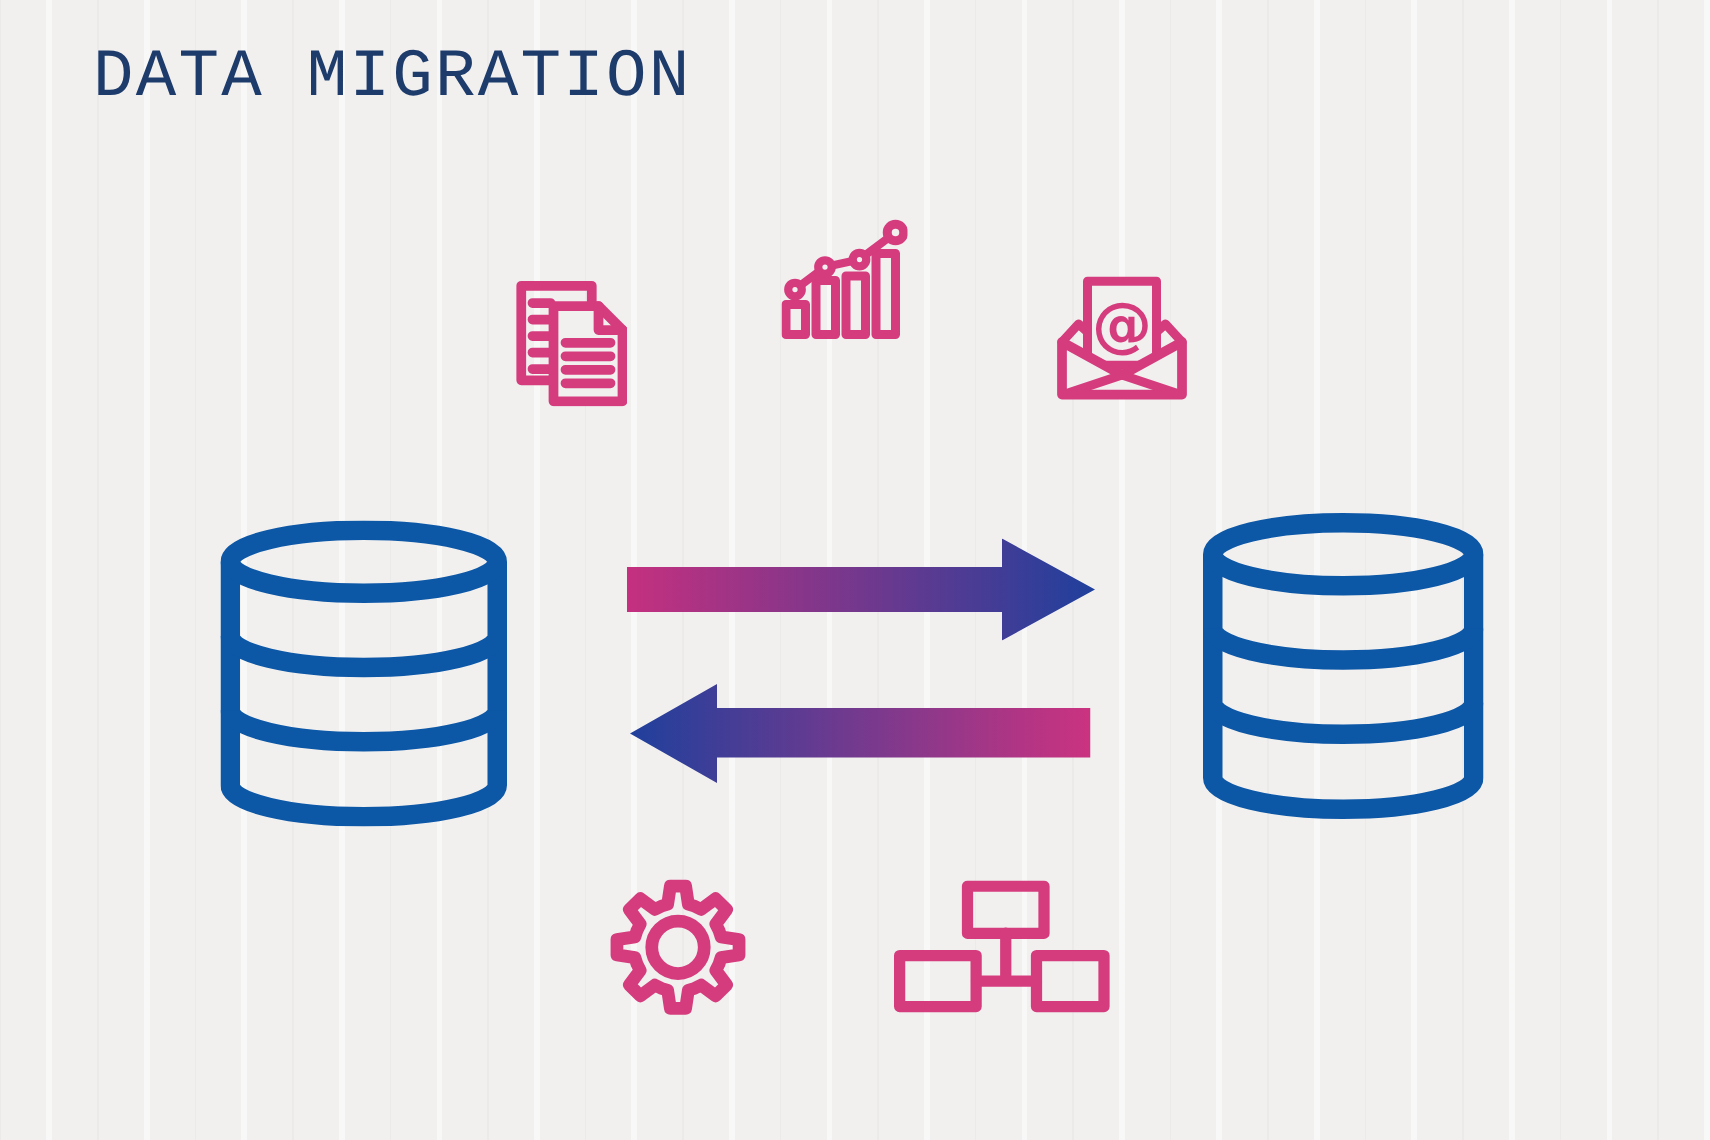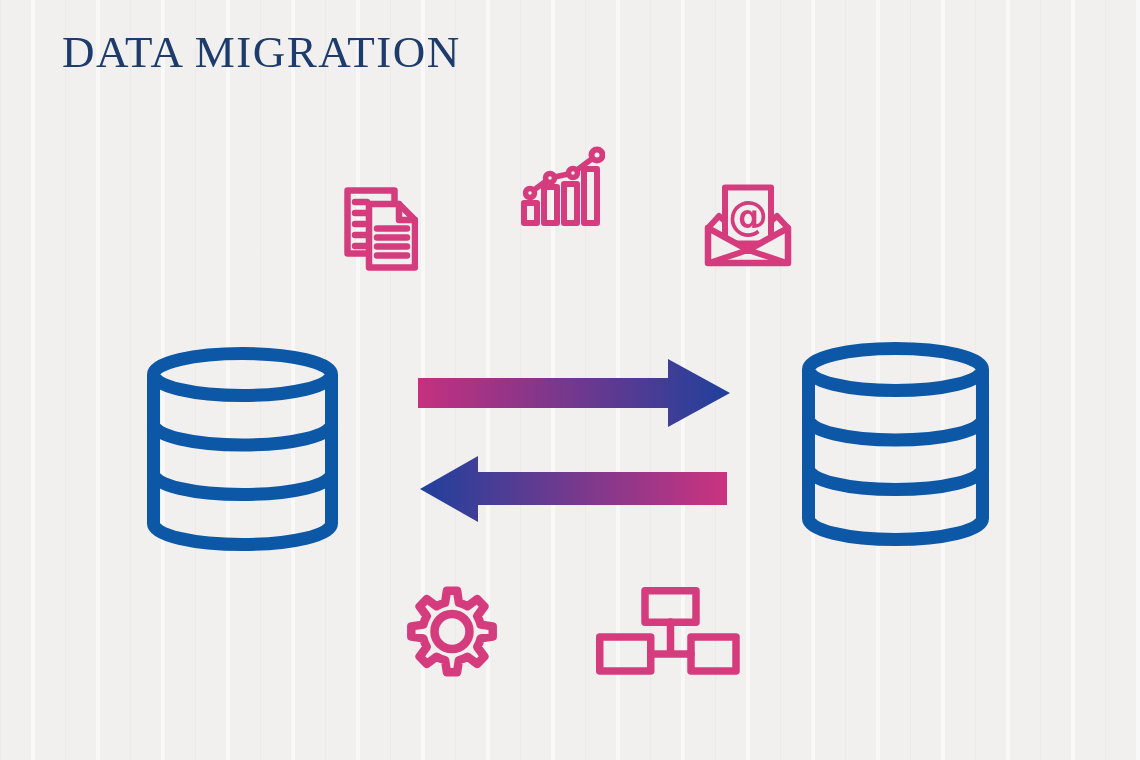--- a/index.html
+++ b/index.html
@@ -16,21 +16,21 @@
         rgba(0,0,0,0.022) 0 1px,
         transparent 1px 31px,
         rgba(255,255,255,0.55) 31px 35px,
         transparent 35px 65px),
       var(--background,#f1f0ef);
   }
   .page-title{
     position:absolute;left:62px;top:26px;margin:0;
     font-size:45px;font-weight:300;letter-spacing:1.5px;
     color:var(--title,#1e3c6b);
-    font-family:Liberation Serif, serif;
+    font-family:Liberation Mono, monospace;
   }
   .abs{position:absolute;}
   .db-stroke{stroke:var(--database-stroke,#0d57a7);fill:none;stroke-width:13;}
   .pink{stroke:var(--icon-stroke,#d53c7d);fill:none;stroke-linejoin:round;stroke-linecap:round;}
   .pink-fillbg{stroke:var(--icon-stroke,#d53c7d);fill:var(--background,#f1f0ef);stroke-linejoin:round;}
   .pink-text{fill:var(--icon-stroke,#d53c7d);font-family:"DejaVu Sans","Liberation Sans",sans-serif;font-weight:700;}
   .stop-pink-a{stop-color:var(--gradient-pink,#c5307f);}
   .stop-blue-a{stop-color:var(--gradient-blue,#1f409c);}
   .stop-blue-b{stop-color:var(--gradient-blue,#1f409c);}
   .stop-pink-b{stop-color:var(--gradient-pink-bottom,#cb3380);}

